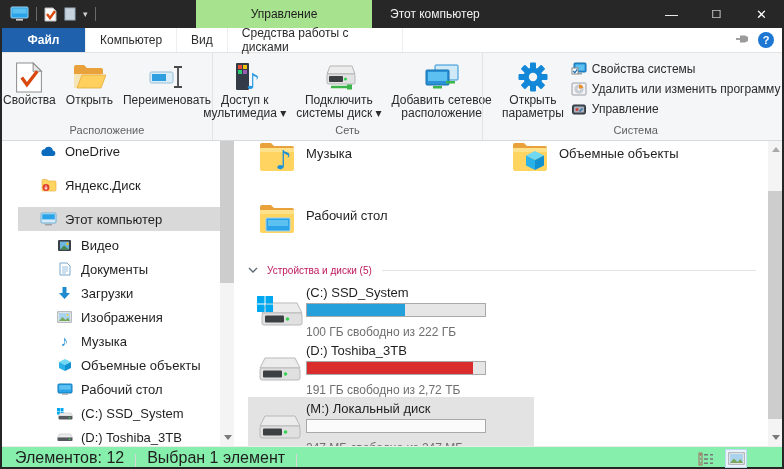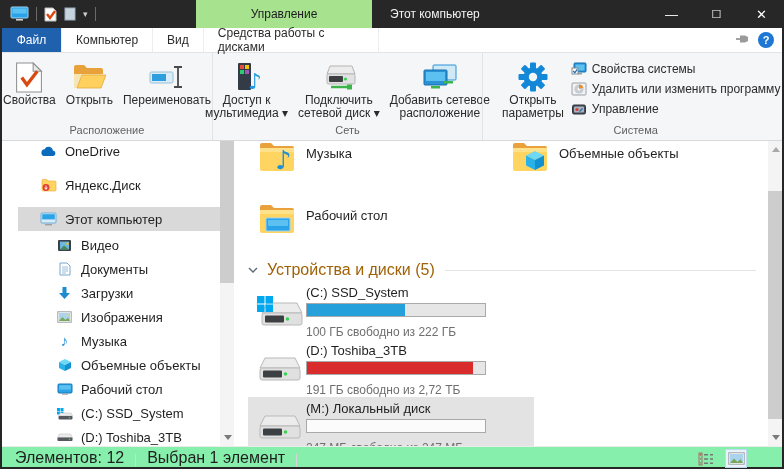--- a/index.html
+++ b/index.html
@@ -17,21 +17,21 @@
   .ctx-tab { position:absolute; left:196px; top:0; width:176px; height:28px; background:var(--ctx-green,#a7e28e);
              color:#1d1d1d; display:flex; align-items:center; justify-content:center; font-size:12px; }
   .title-text { position:absolute; left:390px; top:0; height:28px; display:flex; align-items:center; color:#f2f2f2; font-size:12px; }
   .win-controls { margin-left:auto; display:flex; }
   .win-btn { width:45px; height:28px; display:flex; align-items:center; justify-content:center; font-size:13px; color:#fff; }
   .win-btn.max { font-size:11px; }
 
   
   .menubar { height:25px; background:#fff; display:flex; align-items:stretch; border-bottom:1px solid #e4e4e4; flex:0 0 auto; position:relative; }
   .mtab { display:flex; align-items:center; justify-content:center; padding:0 14px; color:#2b2b2b; border-right:1px solid #eee; }
-  .mtab.file { background:var(--file-blue,#2061ae); color:#fff; width:60px; font-weight:normal; }
+  .mtab.file { background:var(--file-blue,#2061ae); color:#fff; width:84px; font-weight:bold; }
   .mtab.tools { width:175px; }
   .menubar-right { margin-left:auto; display:flex; align-items:center; gap:8px; padding-right:8px; }
   .help-circle { width:16px; height:16px; border-radius:50%; background:#1d77d3; color:#fff; font-weight:bold;
                  display:flex; align-items:center; justify-content:center; font-size:11px; }
 
   
   .ribbon { height:88px; background:#f5f6f7; display:flex; border-bottom:1px solid #d8d9da; flex:0 0 auto; }
   .rgroup { display:flex; flex-direction:column; padding-top:4px; position:relative; }
   .rgroup + .rgroup { border-left:1px solid #e2e3e4; }
   .rgroup-body { display:flex; flex:1 1 auto; align-items:flex-start; justify-content:center; padding:0 4px; }
@@ -59,21 +59,21 @@
   .arrow-up   { border-bottom:5px solid #a9a9a9; top:6px; }
 
   .main { flex:1 1 auto; overflow:hidden; padding-left:14px; position:relative; }
   .tile-row { display:flex; }
   .folder-tile { width:253px; display:flex; align-items:flex-start; height:62px; }
   .folder-tile .fic { width:58px; display:flex; justify-content:center; padding-top:2px; }
   .folder-tile .flabel { padding-top:9px; font-size:13px; }
   .row1 { margin-top:-4px; }
   .row2 { height:56px; }
 
-  .sect-head { display:flex; align-items:center; height:26px; padding-top:4px; color:#a16207; font-size:16px; }
+  .sect-head { display:flex; align-items:center; height:26px; padding-top:4px; color:#be185d; font-size:10px; }
   .sect-head .chev { margin-right:9px; display:flex; }
   .sect-head .rule { flex:1 1 auto; height:1px; background:#e3e3e3; margin:0 12px 0 10px; }
 
   .drive-tile { width:286px; height:58px; display:flex; padding:2px 4px; }
   .drive-tile.selected { background:var(--select-gray2,#e3e3e3); }
   .drive-tile .dic { width:54px; display:flex; justify-content:center; align-items:center; padding-top:6px; flex:0 0 auto; }
   .drive-info { padding-top:2px; }
   .drive-name { font-size:13px; height:16px; }
   .drive-bar { width:180px; height:14px; border:1px solid #a9a9a9; background:#e6e6e6; margin:2px 0 1px; }
   .drive-bar.empty { background:#fbfbfb; }
@@ -203,21 +203,21 @@
             <svg width="36" height="30" viewBox="0 0 36 30">
                 <polygon points="9,4 31,4 34,12 6,12" fill="#ececec" stroke="#b5b5b5"></polygon>
                 <rect x="6" y="12" width="28" height="10" rx="1.5" fill="#e2e2e2" stroke="#b5b5b5"></rect>
                 <rect x="8" y="14" width="14" height="6" rx="1" fill="#3c4043"></rect>
                 <circle cx="24.5" cy="17" r="1.6" fill="#39d353"></circle>
                 <path d="M10 25 h18" stroke="#3cb54a" stroke-width="2.5"></path>
                 <rect x="26" y="22.5" width="5" height="5" fill="#3cb54a"></rect>
               </svg>
           </span>
           <span class="lbl">Подключить</span>
-          <span class="lbl">сетевой диск ▾</span>
+          <span class="lbl">системы диск ▾</span>
         </div>
         <div class="rbtn">
           <span class="ic">
             <svg width="36" height="30" viewBox="0 0 36 30">
                 <rect x="11" y="3" width="23" height="15" rx="1" fill="#cfe9f7" stroke="#2b92d8"></rect>
                 <rect x="2" y="8" width="23" height="15" rx="1" fill="#2b92d8" stroke="#1470ab"></rect>
                 <rect x="4" y="10" width="19" height="9" fill="#5cc0f0"></rect>
                 <rect x="9" y="24" width="9" height="2.5" fill="#3cb54a"></rect>
                 <rect x="22" y="19" width="9" height="2.5" fill="#3cb54a"></rect>
               </svg>

